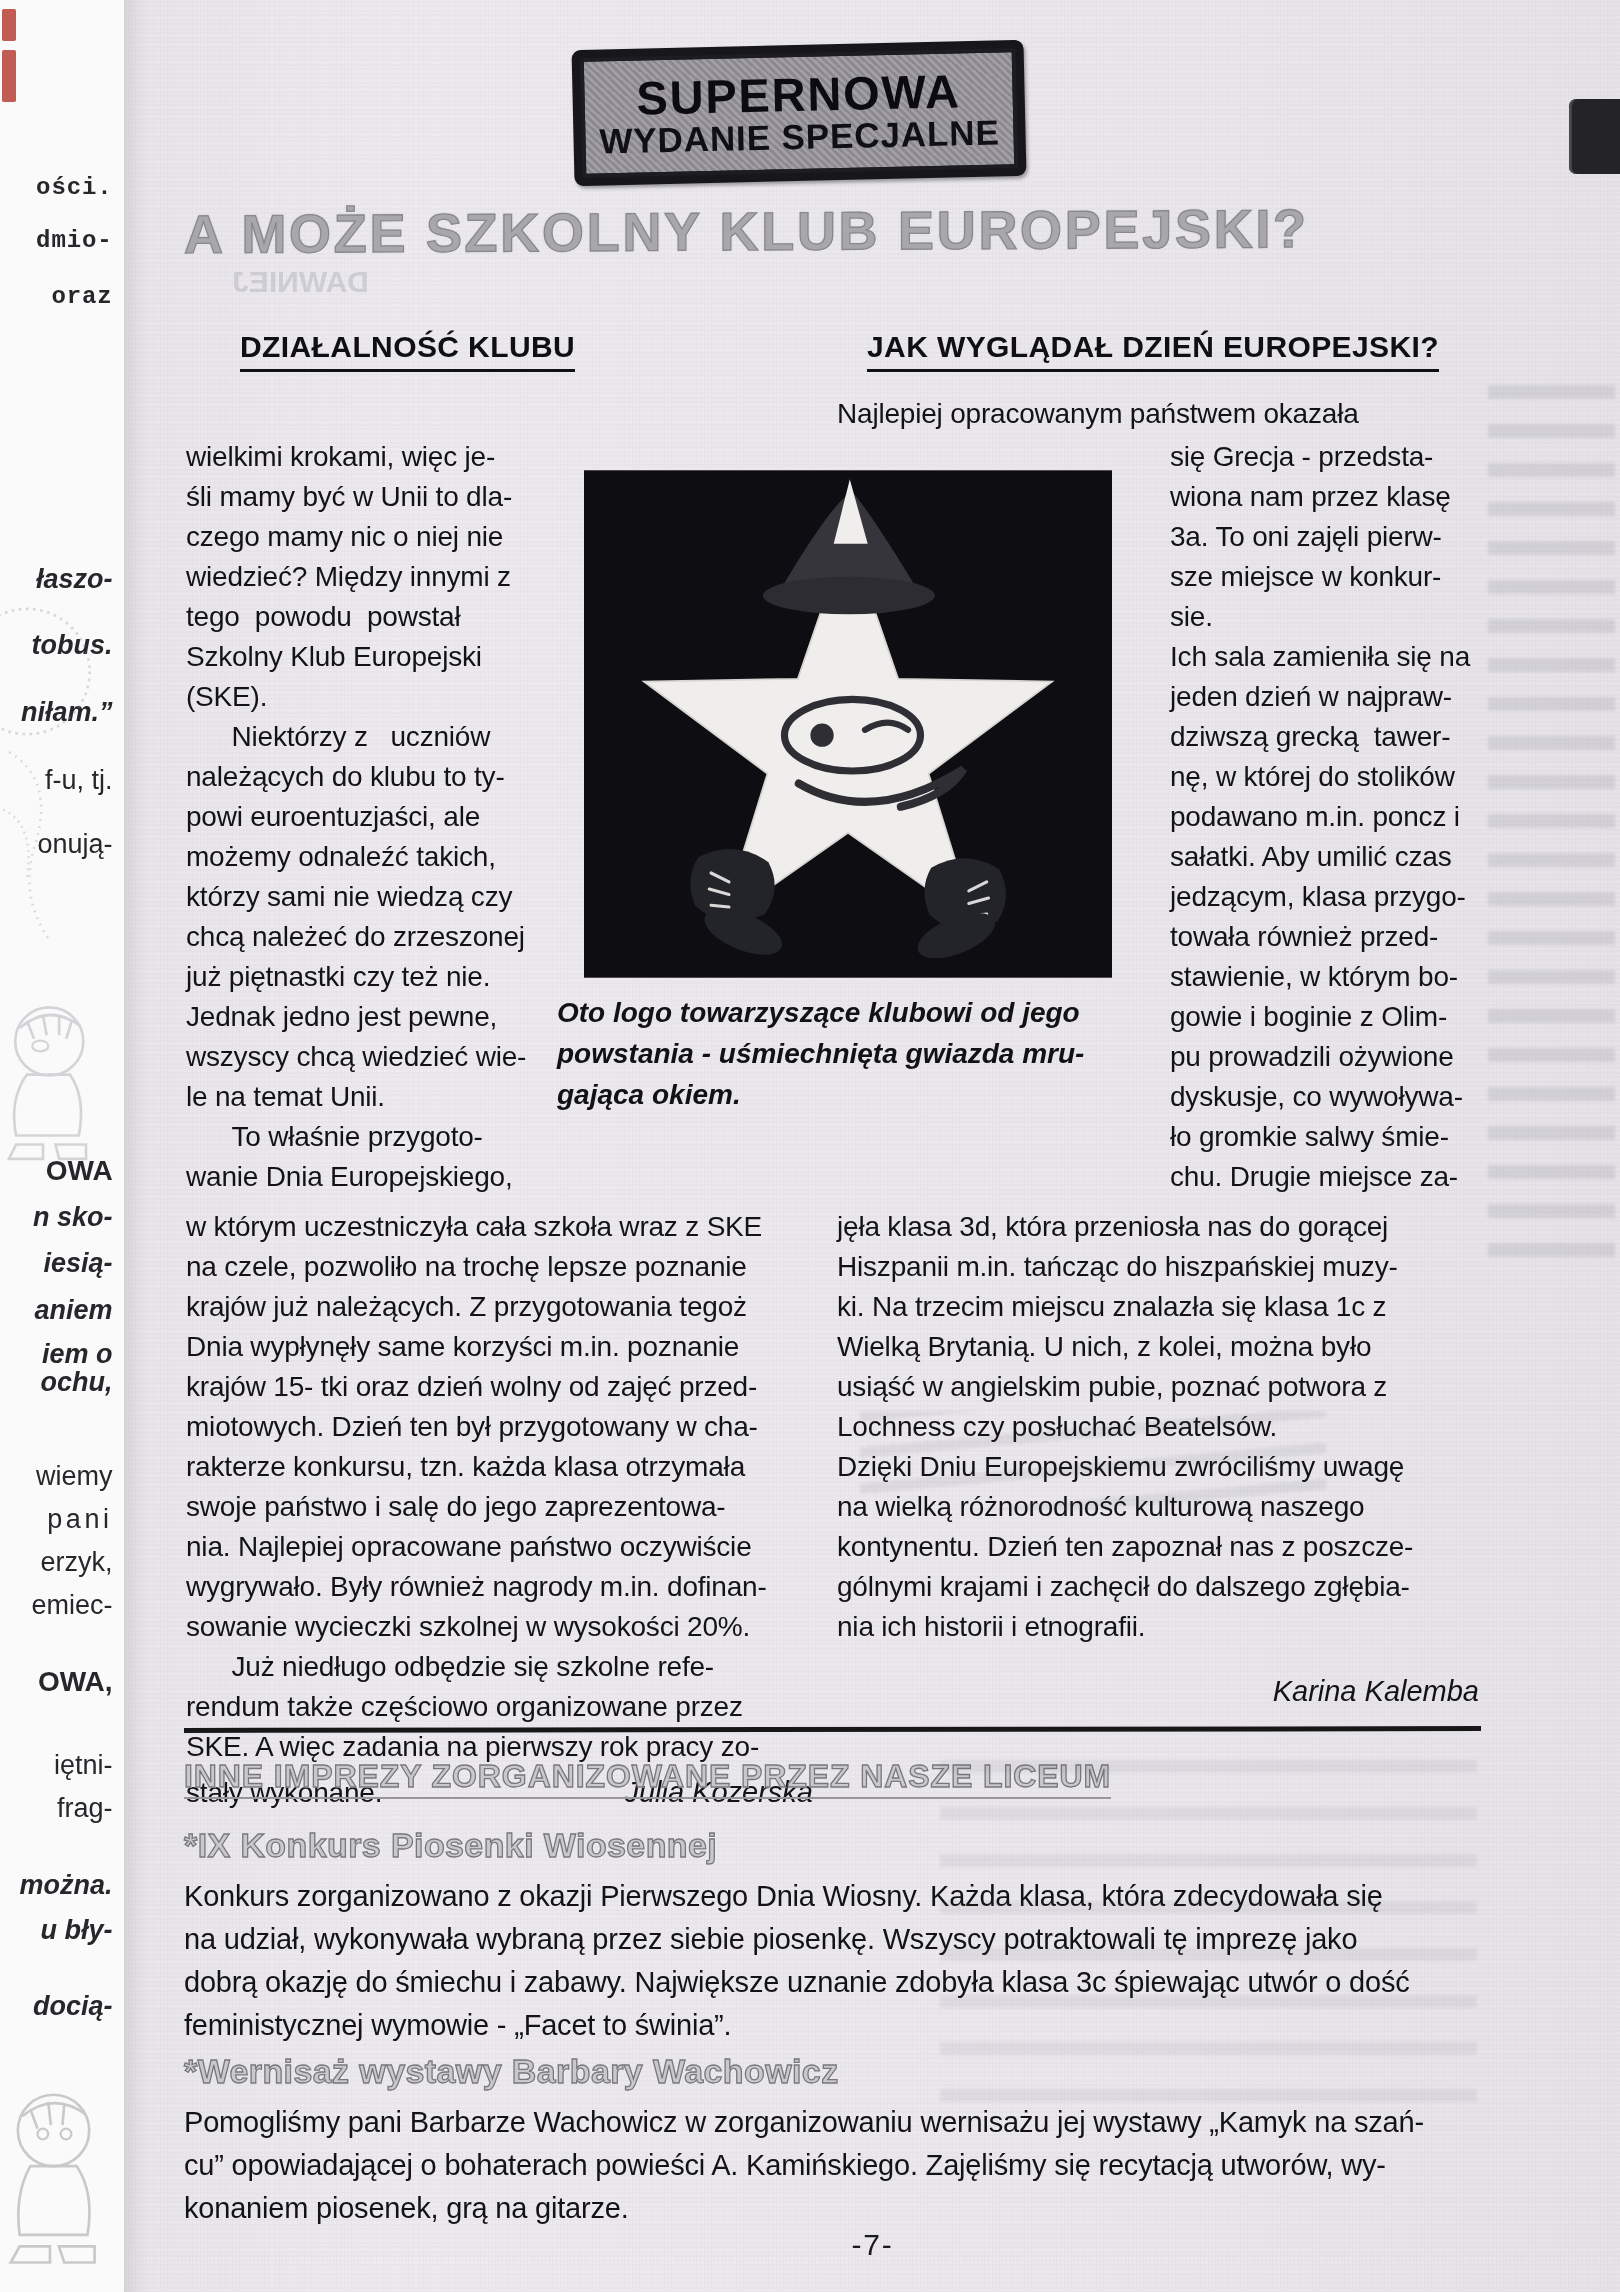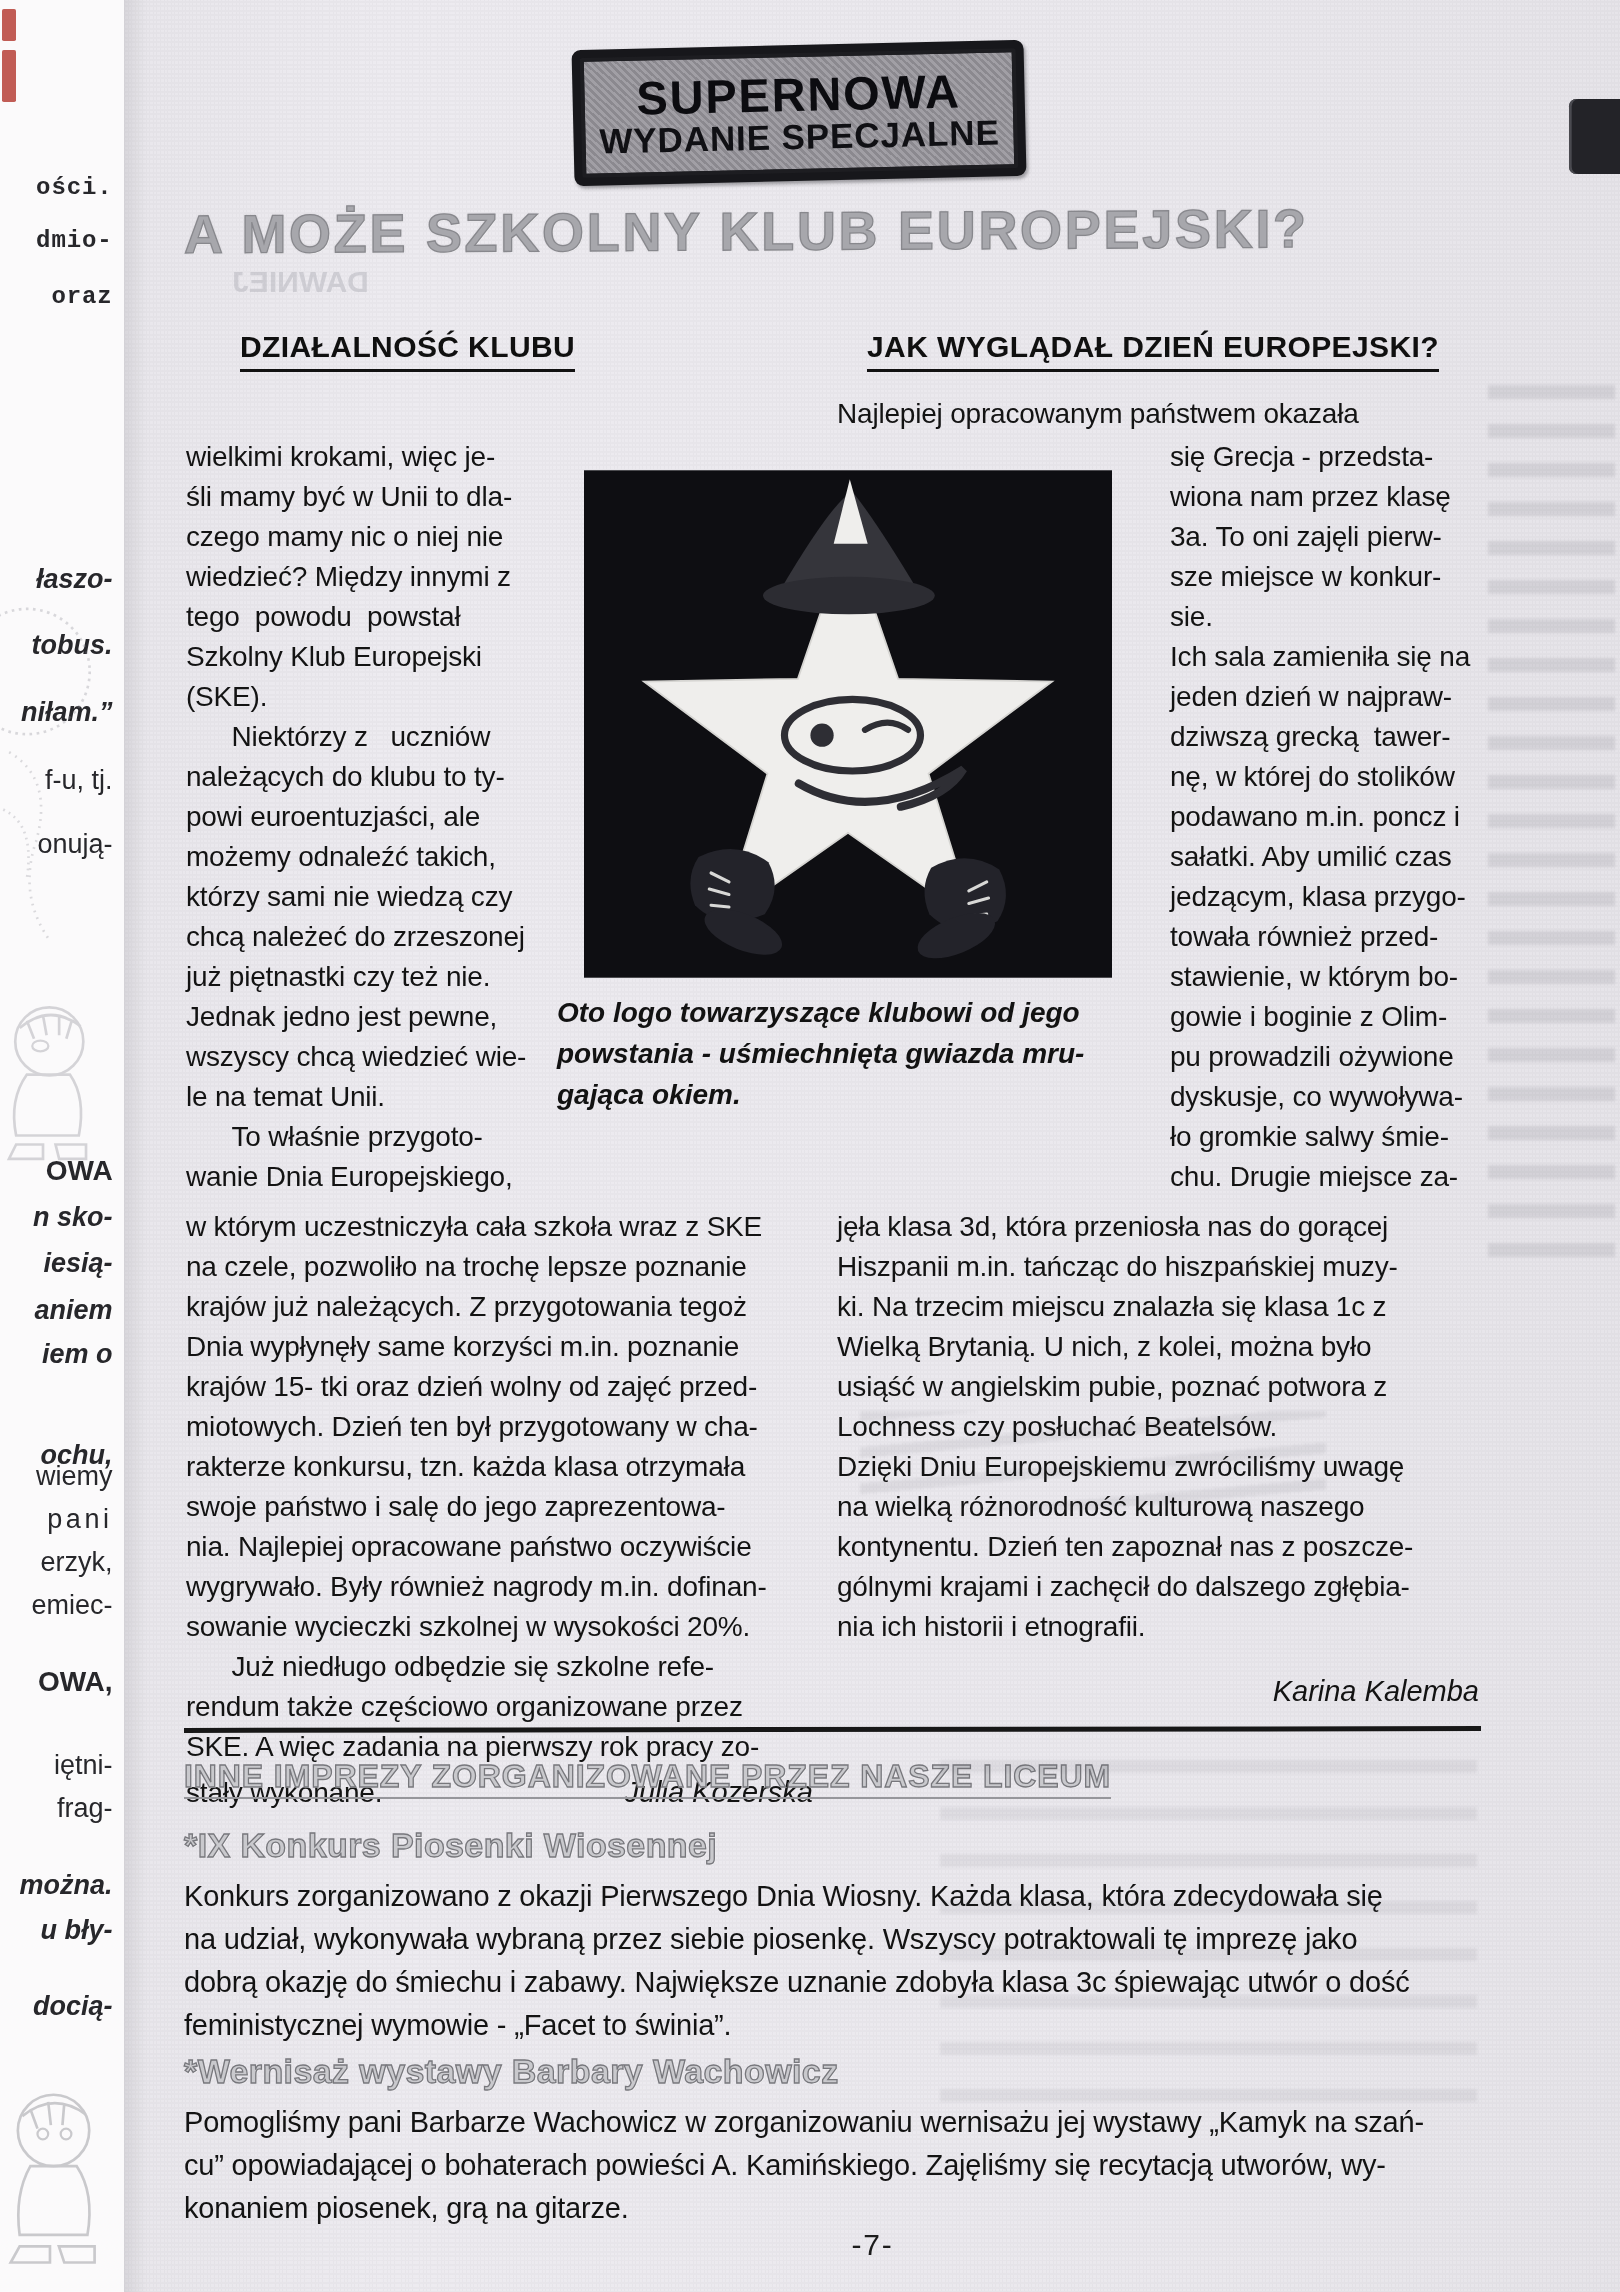--- a/index.html
+++ b/index.html
@@ -104,21 +104,21 @@
       <ellipse cx="45" cy="50" rx="9" ry="6" fill="none" stroke="#7d7d86" stroke-width="2.5"></ellipse>
       <path d="M 30 82 Q 10 110 18 150 L 88 150 Q 96 108 78 82 Z" fill="none" stroke="#7d7d86" stroke-width="3"></path>
       <path d="M 18 160 h 30 v 16 h -38 z M 62 160 h 34 v 16 h -30 z" fill="none" stroke="#7d7d86" stroke-width="3"></path>
     </svg>
 
     <div class="frag frag-bold" style="top:1157px;">OWA</div>
     <div class="frag frag-ital" style="top:1204px;">n sko-</div>
     <div class="frag frag-ital" style="top:1250px;">iesią-</div>
     <div class="frag frag-ital" style="top:1297px;">aniem</div>
     <div class="frag frag-ital" style="top:1341px;">iem o</div>
-    <div class="frag frag-ital" style="top:1442px;margin-left:7px;">ochu,</div>
+    <div class="frag frag-ital" style="top:1369px;margin-left:7px;">ochu,</div>
     <div class="frag frag-sans" style="top:1463px;">wiemy</div>
     <div class="frag frag-sans" style="top:1506px;letter-spacing:3.6px;">pani</div>
     <div class="frag frag-sans" style="top:1549px;">erzyk,</div>
     <div class="frag frag-sans" style="top:1592px;">emiec-</div>
     <div class="frag frag-bold" style="top:1668px;">OWA,</div>
     <div class="frag frag-sans" style="top:1752px;">iętni-</div>
     <div class="frag frag-sans" style="top:1795px;">frag-</div>
     <div class="frag frag-ital" style="top:1872px;">można.</div>
     <div class="frag frag-ital" style="top:1917px;">u bły-</div>
     <div class="frag frag-ital" style="top:1993px;">docią-</div>

